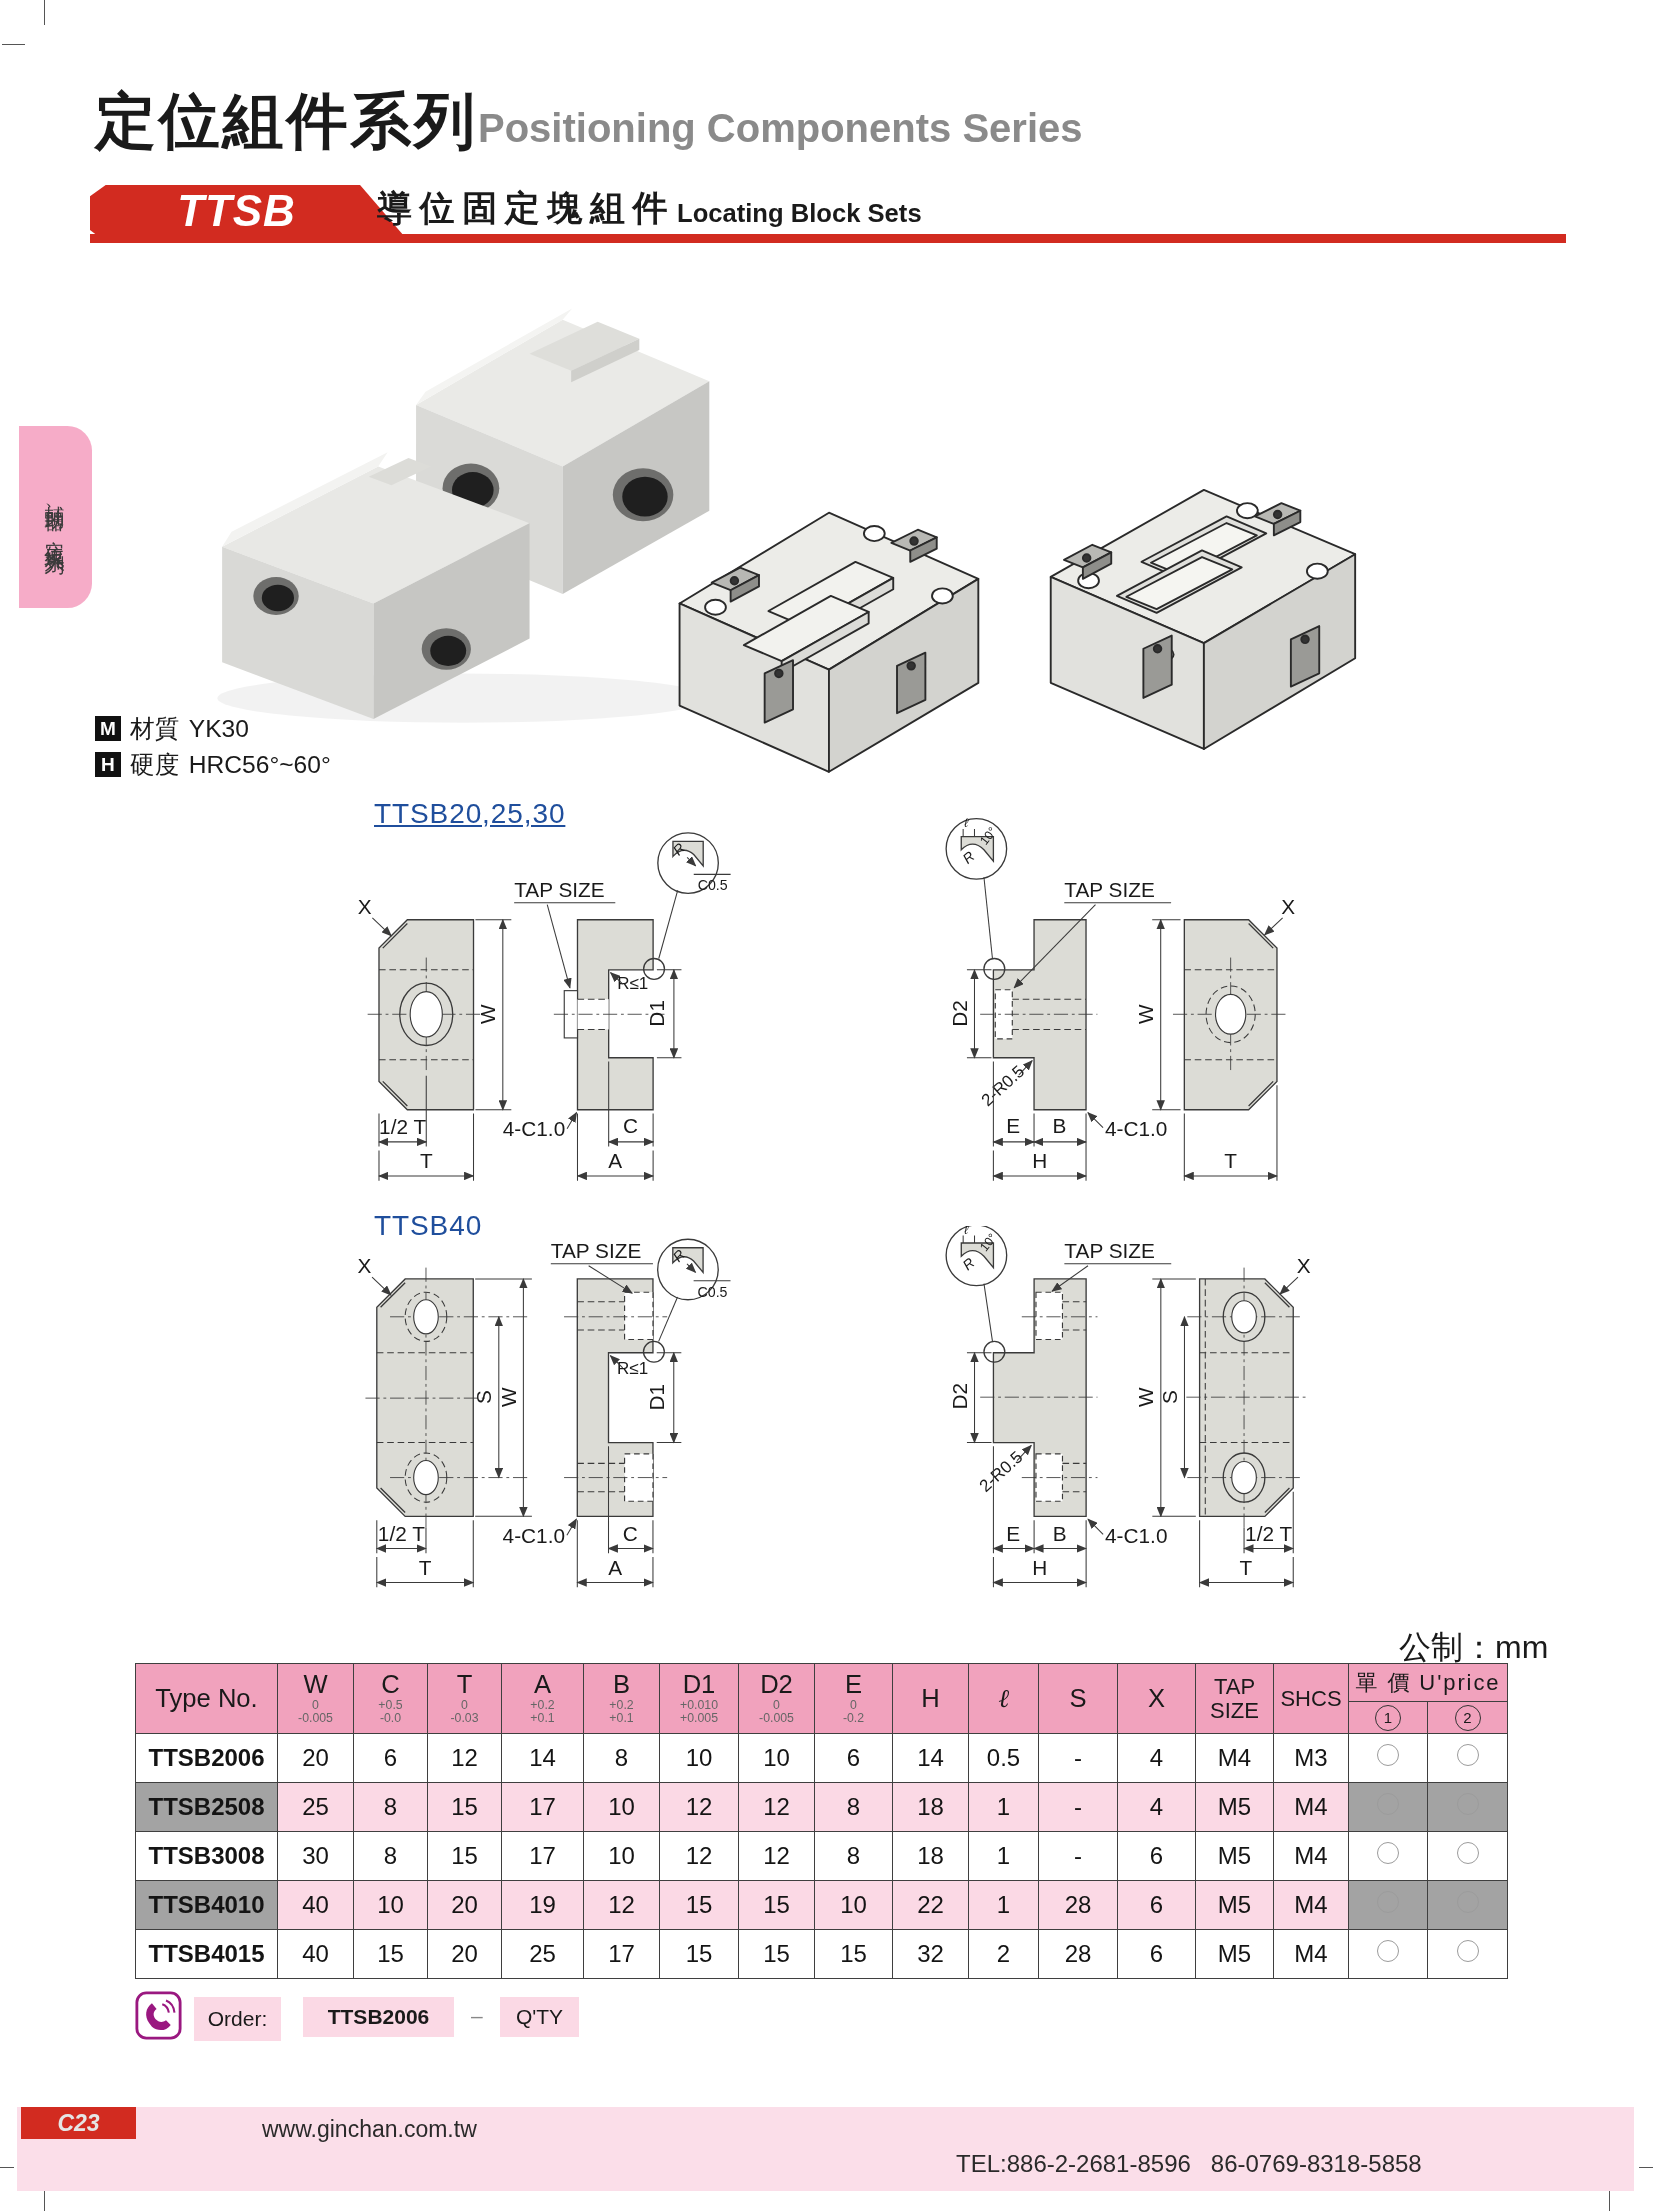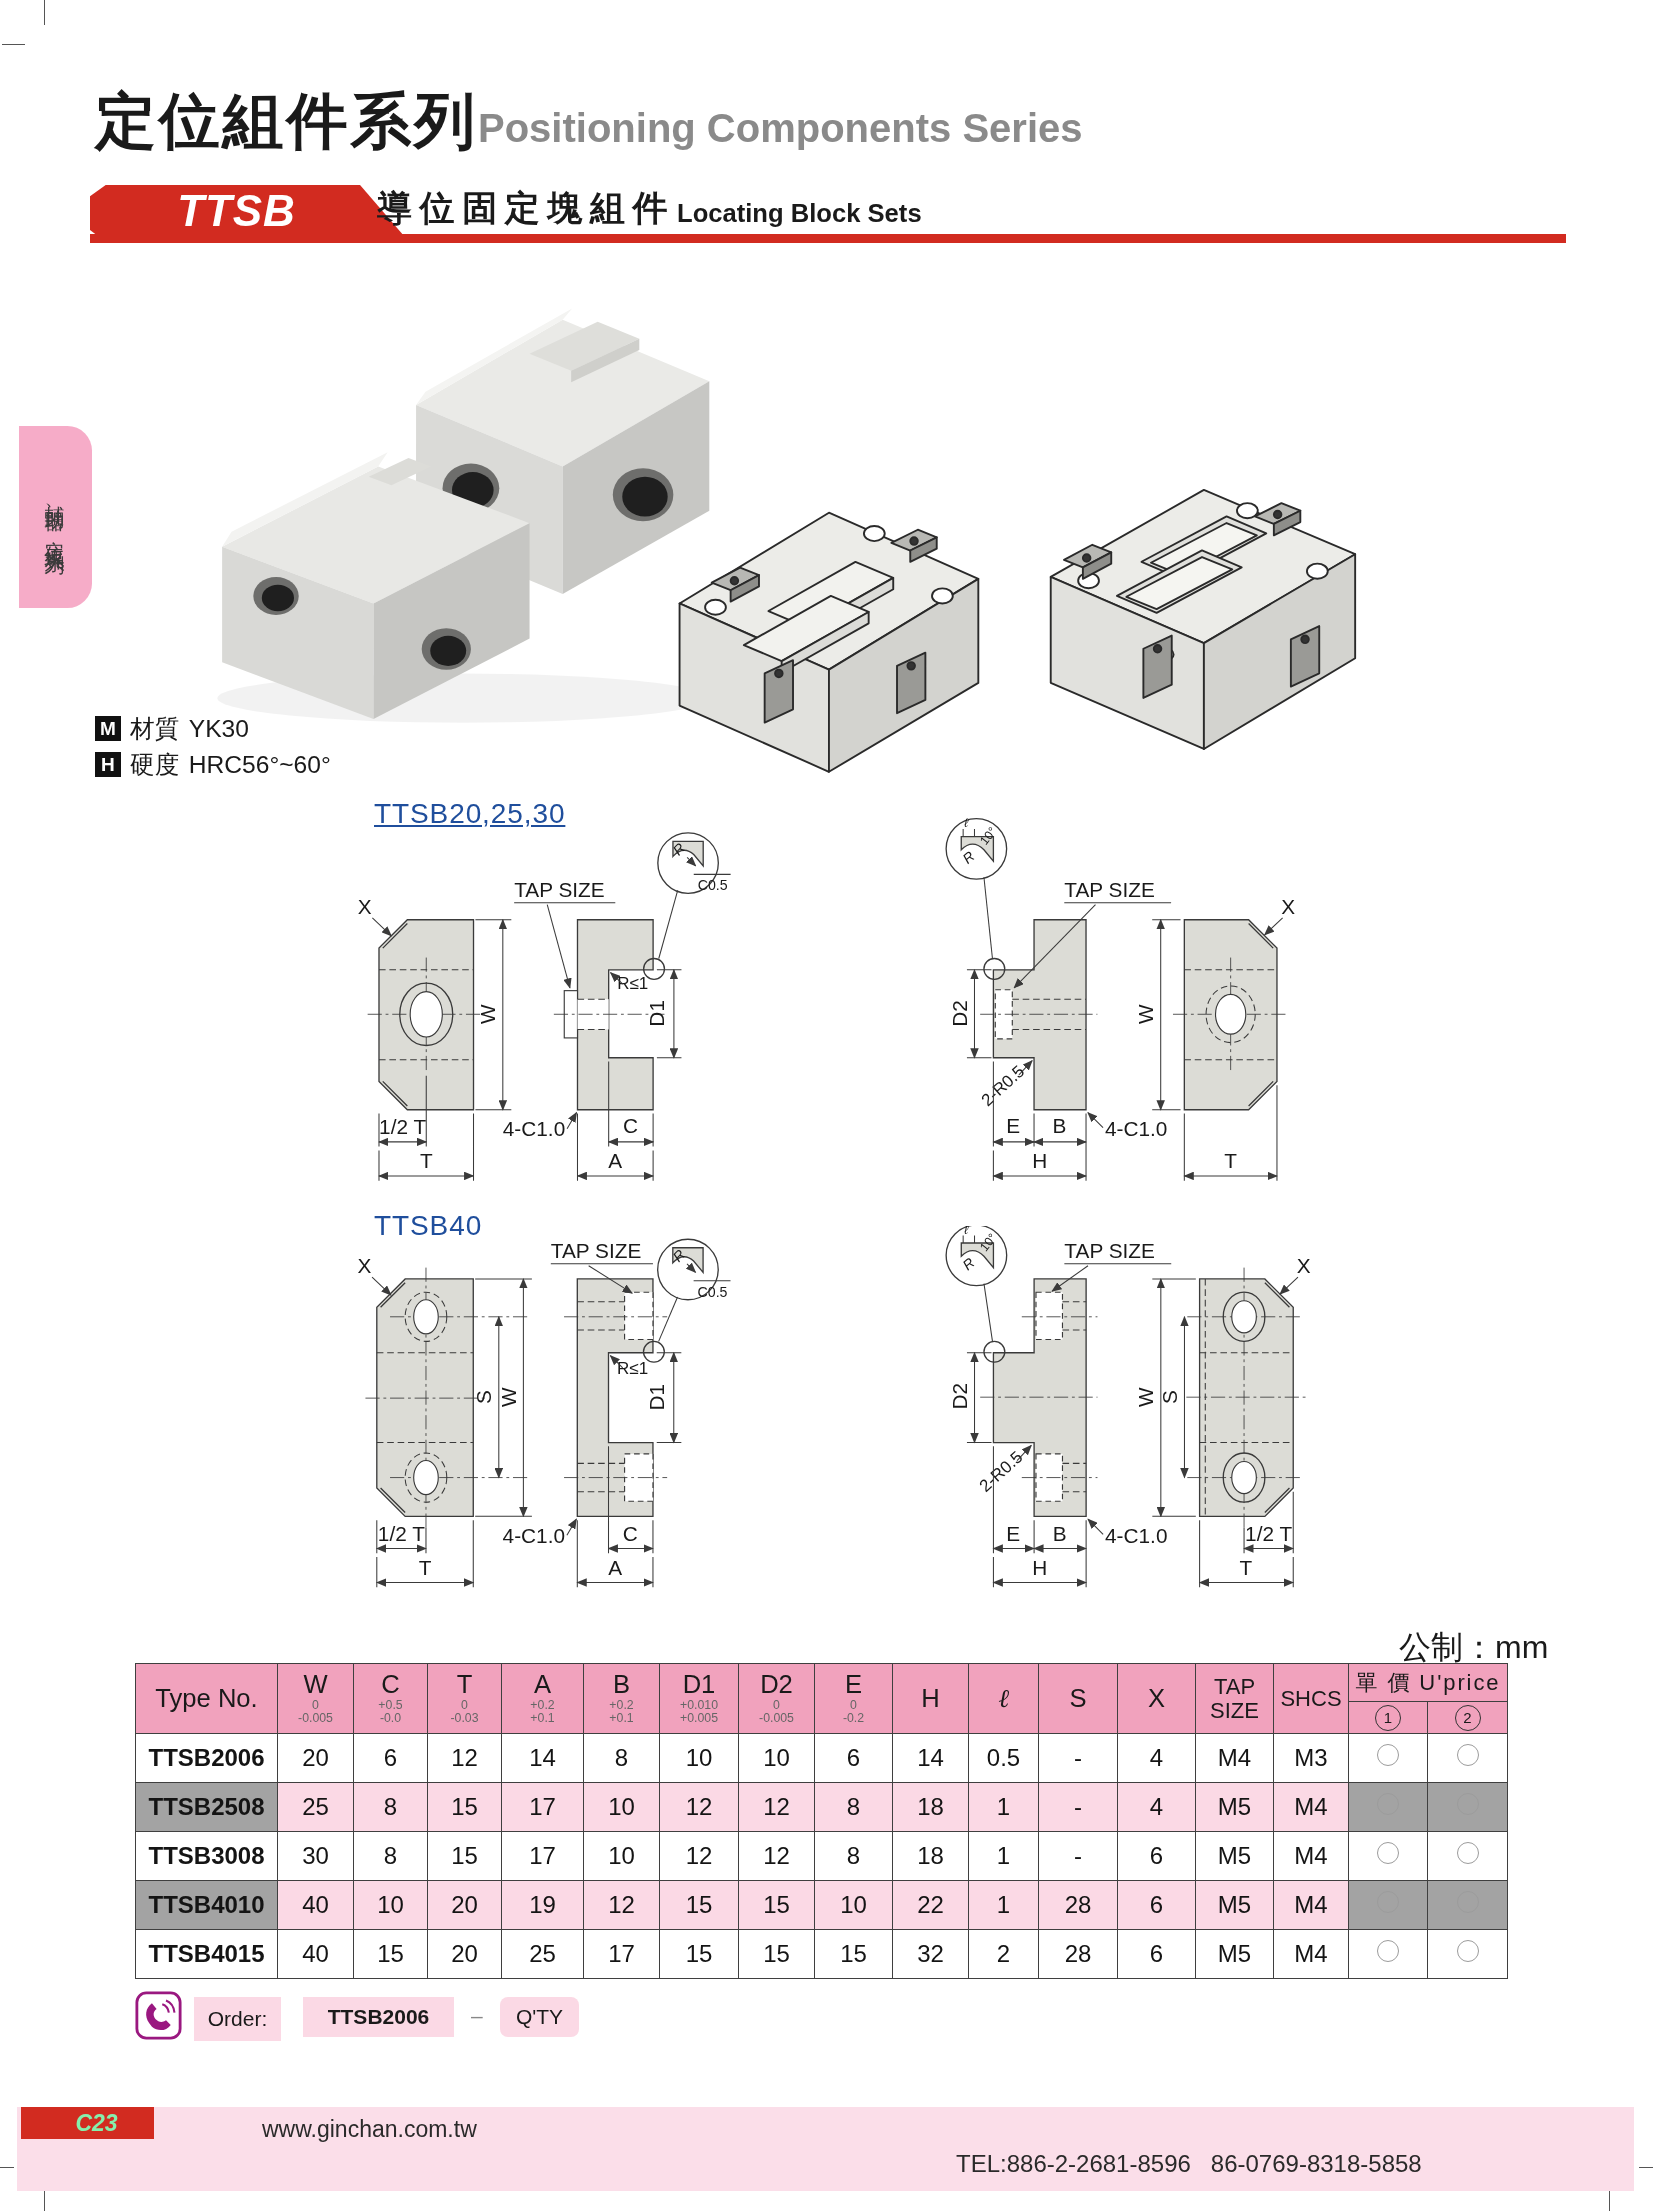--- a/index.html
+++ b/index.html
@@ -52,22 +52,22 @@
   .circ{display:inline-block;width:20px;height:20px;border:1.5px solid #9c9c9c;border-radius:50%;}
   .circnum{display:inline-flex;align-items:center;justify-content:center;width:24px;height:24px;
       border:1.4px solid #333;border-radius:50%;font-size:15px;}
   .price-top{font-size:22px;letter-spacing:1.9px;}
   
   .chip{position:absolute;background:#fbd9e5;display:flex;align-items:center;justify-content:center;
         font-size:21px;color:#1a1a1a;}
   .dash{position:absolute;font-size:21px;color:#888;}
   
   .foot-band{left:17px;top:2107px;width:1617px;height:84px;background:#fbdee9;}
-  .foot-page{left:21px;top:2107px;width:115px;height:32px;background:#d22b20;color:#86efac;
-      display:flex;align-items:center;justify-content:center;font-size:23px;font-weight:bold;font-style:italic;padding-left:18px;}
+  .foot-page{left:21px;top:2107px;width:115px;height:32px;background:#d22b20;color:#e5e5e5;
+      display:flex;align-items:center;justify-content:center;font-size:23px;font-weight:bold;font-style:italic;}
   .foot-web{left:262px;top:2116px;font-size:23px;color:#2a2a2a;}
   .foot-tel{left:956px;top:2114px;font-size:24px;color:#2a2a2a;white-space:pre;margin-top:36px;}
   .mark{background:#555;}
 </style>
 </head>
 <body>
 
 <div class="page">
 
   <div class="abs mark" style="left:44px;top:0;width:0.9px;height:24.6px;"></div>
@@ -608,21 +608,21 @@
 
   <svg class="abs" style="left:135px;top:1991px;" width="47" height="49" viewBox="0 0 50 52">
     <rect x="2" y="2" width="46" height="48" rx="10" fill="#fff" stroke="#9a1880" stroke-width="3"></rect>
     <path d="M15 34 C10 27 11 18 18 13 L23 19 C19 22 19 26 22 30 C25 33 29 34 33 31 L38 36 C33 43 24 43 18 38 Z" fill="#9a1880"></path>
     <path d="M29 14 q6 2 7 9" stroke="#9a1880" stroke-width="2.2" fill="none"></path>
     <path d="M33 10 q8 3 9 13" stroke="#9a1880" stroke-width="2.2" fill="none"></path>
   </svg>
   <div class="chip" style="left:194px;top:1997px;width:87px;height:44px;">Order:</div>
   <div class="chip" style="left:303px;top:1997px;width:151px;height:40px;font-weight:bold;">TTSB2006</div>
   <div class="dash" style="left:471px;top:2004px;">–</div>
-  <div class="chip" style="left:500px;top:1997px;width:79px;height:40px;border-radius:8px;">Q'TY</div>
+  <div class="chip" style="left:500px;top:1997px;width:79px;height:40px;">Q'TY</div>
 
   <div class="abs foot-band"></div>
   <div class="abs foot-page">C23</div>
   <div class="abs foot-web">www.ginchan.com.tw</div>
   <div class="abs foot-tel">TEL:886-2-2681-8596   86-0769-8318-5858</div>
 
 </div>
 
 
 </body></html>

